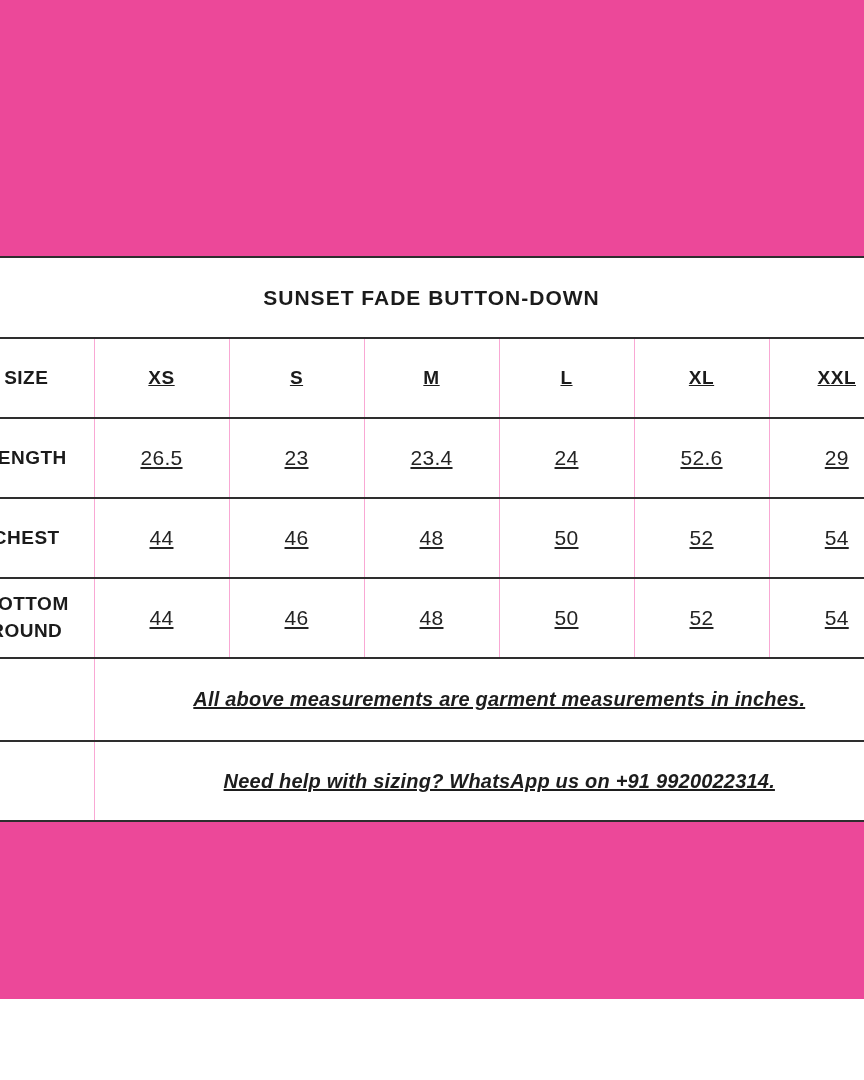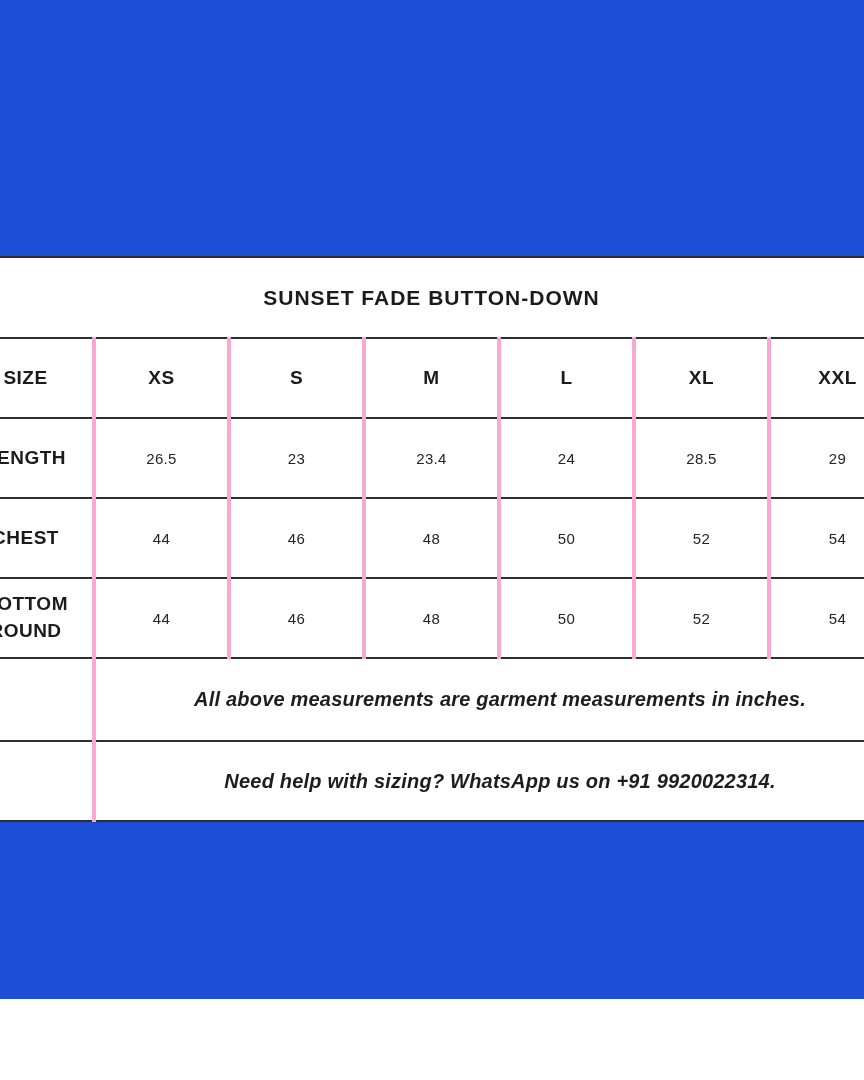--- a/index.html
+++ b/index.html
@@ -5,42 +5,42 @@
   html, body {
     margin: 0;
     padding: 0;
     background: #ffffff;
   }
   .screen {
     position: relative;
     width: 864px;
     height: 999px;
     overflow: hidden;
-    background: #1d4ed8;
+    background: #ec4899;
     font-family: "Liberation Sans", sans-serif;
     color: #1b1b1b;
   }
   table.size-chart {
     position: absolute;
     left: -41px;
     top: 256px;
     width: 945px;
     table-layout: fixed;
     border-collapse: collapse;
     border-bottom: 2px solid #2e2e2e;
   }
   table.size-chart col { width: 135px; }
   table.size-chart tr { border-top: 2px solid #2e2e2e; }
   table.size-chart td {
     text-align: center;
     vertical-align: middle;
     padding: 0;
     background: #ffffff;
   }
-  table.size-chart td + td { border-left: 4px solid #f9a8d4; }
+  table.size-chart td + td { border-left: 1px solid #f9a8d4; text-decoration: underline; }
 
   td.title-cell {
     height: 79px;
     font-size: 21px;
     font-weight: bold;
     letter-spacing: 1px;
     color: #1b1b1b;
   }
   tr.header-row td { height: 78px; }
   tr.data-row td   { height: 78px; }
@@ -53,21 +53,21 @@
     letter-spacing: 0.5px;
   }
   td.row-label {
     font-size: 19px;
     font-weight: bold;
     letter-spacing: 0.5px;
     padding: 0 18px;
     line-height: 1.4;
   }
   td.value {
-    font-size: 15px;
+    font-size: 21px;
     font-weight: normal;
     color: #242424;
     letter-spacing: 0.3px;
   }
   td.note {
     font-size: 20px;
     font-weight: bold;
     font-style: italic;
     letter-spacing: 0.2px;
     color: #1d1d1d;
@@ -101,21 +101,21 @@
         <td class="head">XL</td>
         <td class="head">XXL</td>
       </tr>
 
       <tr class="data-row">
         <td class="row-label">LENGTH</td>
         <td class="value">26.5</td>
         <td class="value">23</td>
         <td class="value">23.4</td>
         <td class="value">24</td>
-        <td class="value">28.5</td>
+        <td class="value">52.6</td>
         <td class="value">29</td>
       </tr>
 
       <tr class="data-row">
         <td class="row-label">CHEST</td>
         <td class="value">44</td>
         <td class="value">46</td>
         <td class="value">48</td>
         <td class="value">50</td>
         <td class="value">52</td>

